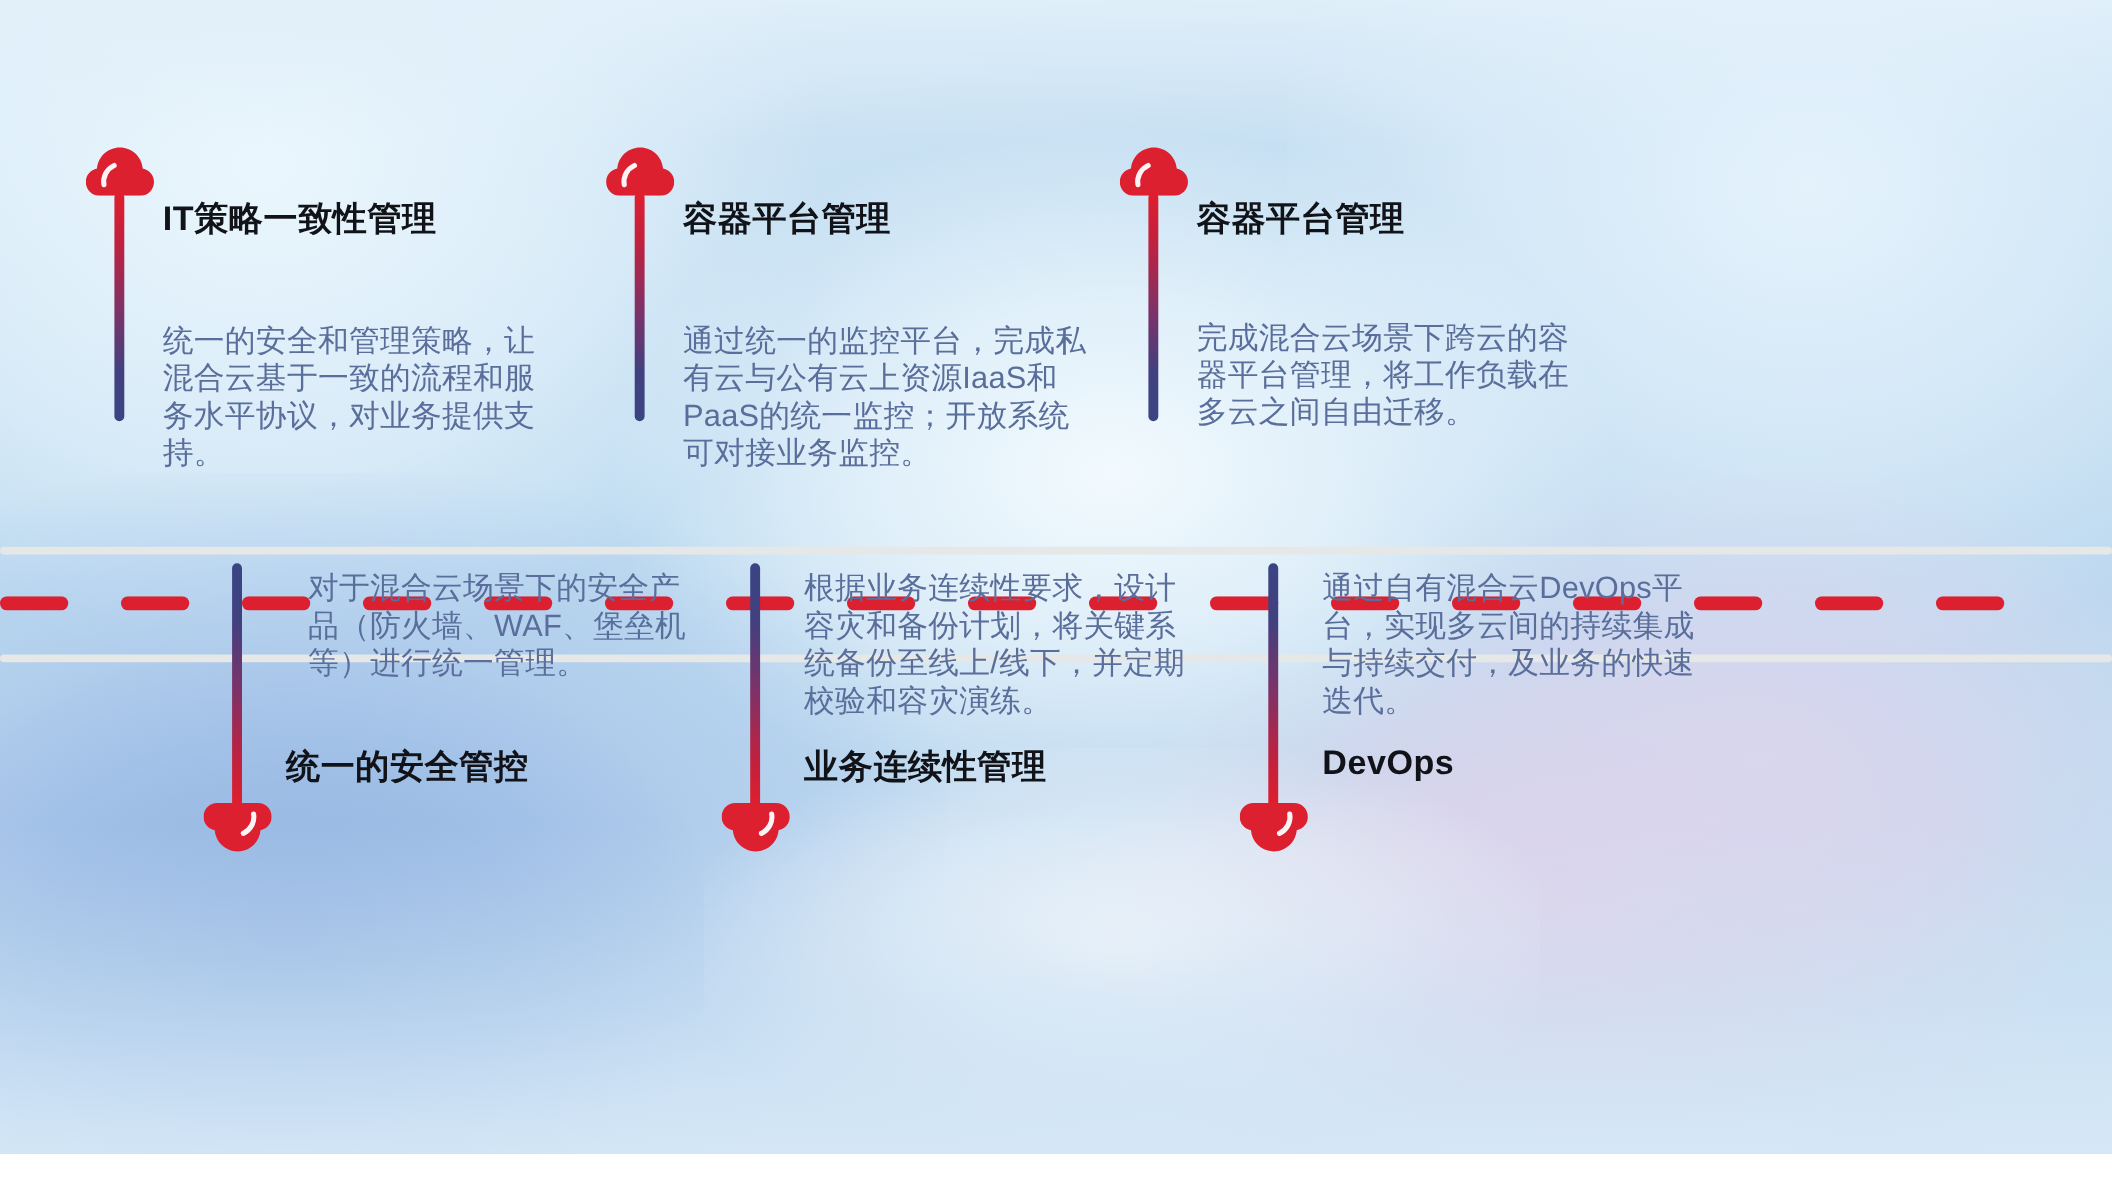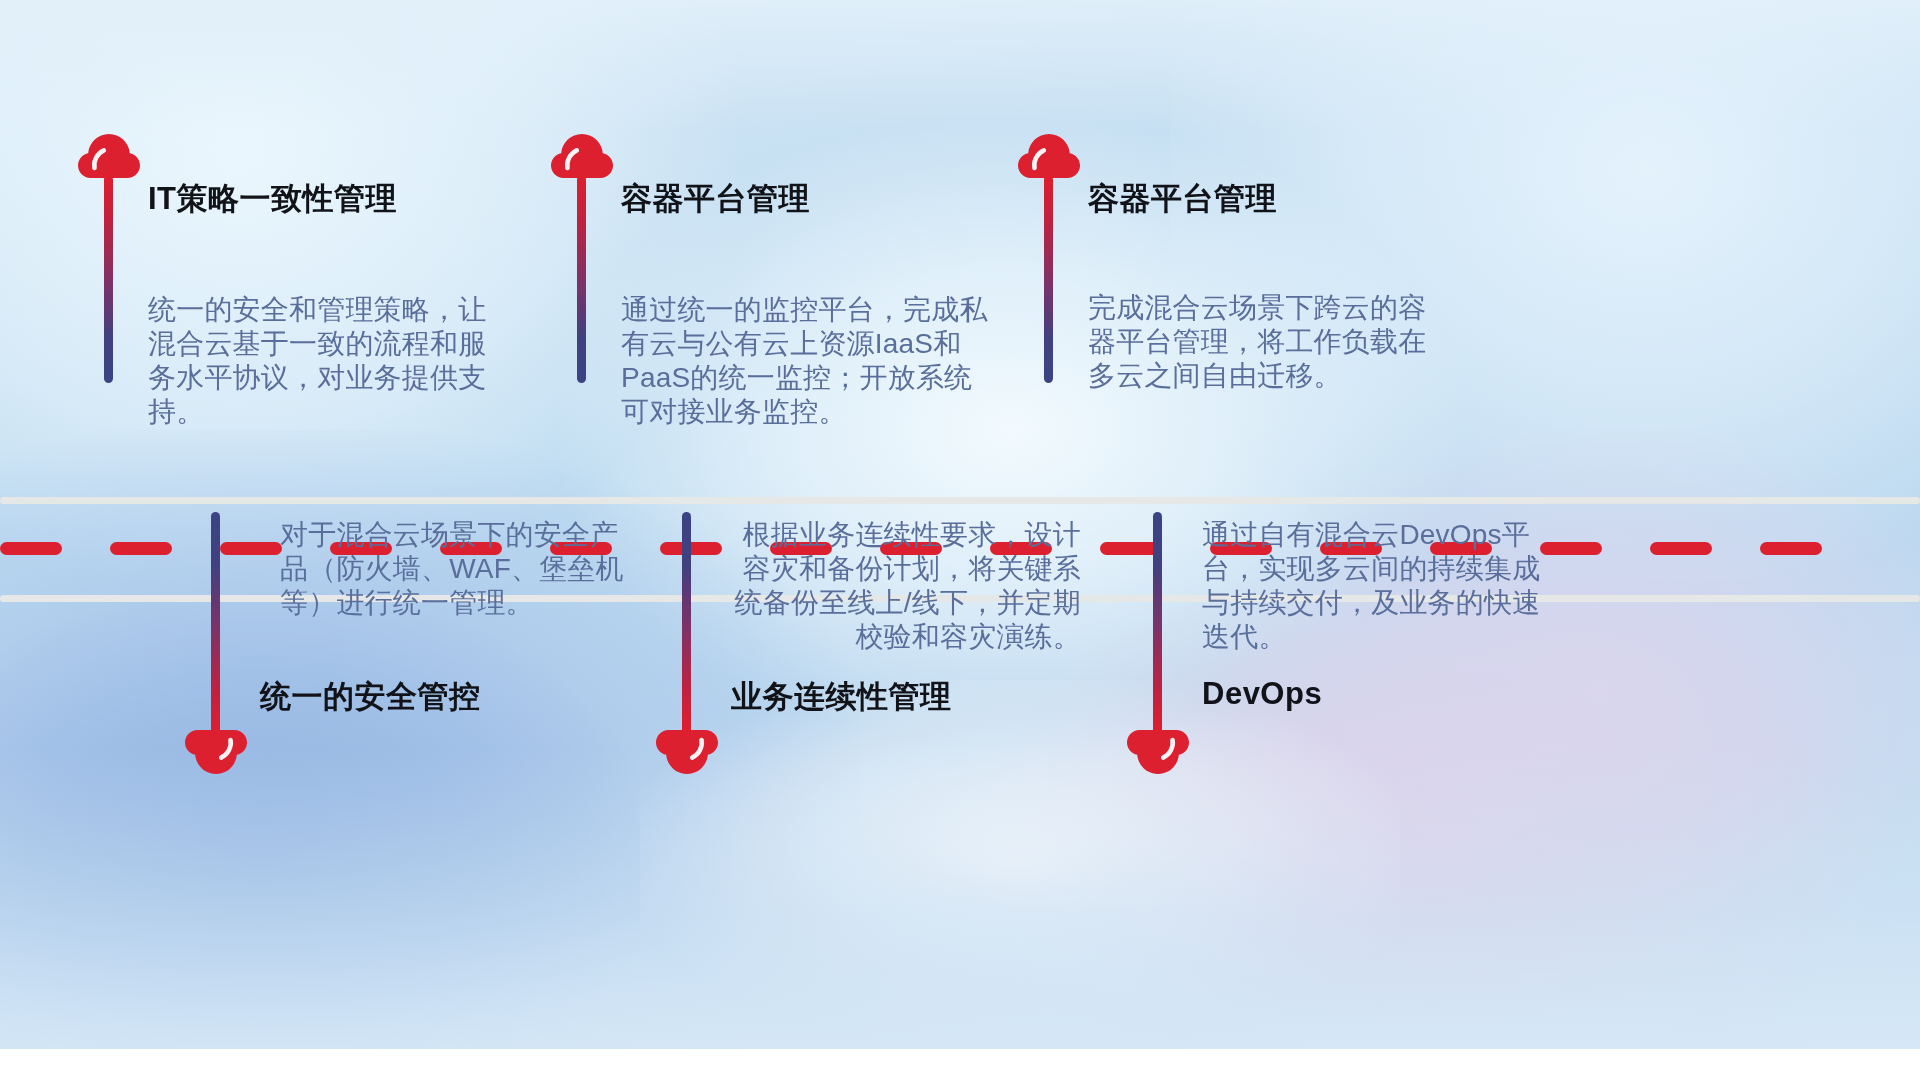--- a/index.html
+++ b/index.html
@@ -190,21 +190,21 @@
     <div class="col-title" style="left:260px; top:676px;">统一的安全管控</div>
     <div class="cloud" style="left:185px; top:730px; transform:rotate(180deg);">
       <svg viewBox="0 0 62 46" aria-hidden="true">
         <path d="M12.5 46 C5.6 46 0 40.4 0 33.5 C0 27.4 4.4 22.3 10.2 21.2 C11.0 10.4 20.0 2 31.0 2 C41.9 2 50.9 10.4 51.8 21.2 C57.6 22.3 62 27.4 62 33.5 C62 40.4 56.4 46 49.5 46 Z" fill="#dc2030"></path>
         <path d="M16.5 36 C15.2 29.0 19.0 21.5 25.8 18.4" fill="none" stroke="#ffffff" stroke-width="4.6" stroke-linecap="round" opacity="0.95"></path>
       </svg>
     </div>
   </div>
 
   <div class="col">
-    <div class="col-body" style="left:731px; top:518px; width:350px; text-align:right;">根据业务连续性要求，设计容灾和备份计划，将关键系统备份至线上/线下，并定期校验和容灾演练。</div>
+    <div class="col-body" style="left:731px; top:518px; width:350px; text-align:left;">根据业务连续性要求，设计容灾和备份计划，将关键系统备份至线上/线下，并定期校验和容灾演练。</div>
     <div class="stem up" style="left:682px; top:512px; height:222px;"></div>
     <div class="col-title" style="left:731px; top:676px;">业务连续性管理</div>
     <div class="cloud" style="left:656px; top:730px; transform:rotate(180deg);">
       <svg viewBox="0 0 62 46" aria-hidden="true">
         <path d="M12.5 46 C5.6 46 0 40.4 0 33.5 C0 27.4 4.4 22.3 10.2 21.2 C11.0 10.4 20.0 2 31.0 2 C41.9 2 50.9 10.4 51.8 21.2 C57.6 22.3 62 27.4 62 33.5 C62 40.4 56.4 46 49.5 46 Z" fill="#dc2030"></path>
         <path d="M16.5 36 C15.2 29.0 19.0 21.5 25.8 18.4" fill="none" stroke="#ffffff" stroke-width="4.6" stroke-linecap="round" opacity="0.95"></path>
       </svg>
     </div>
   </div>
 

